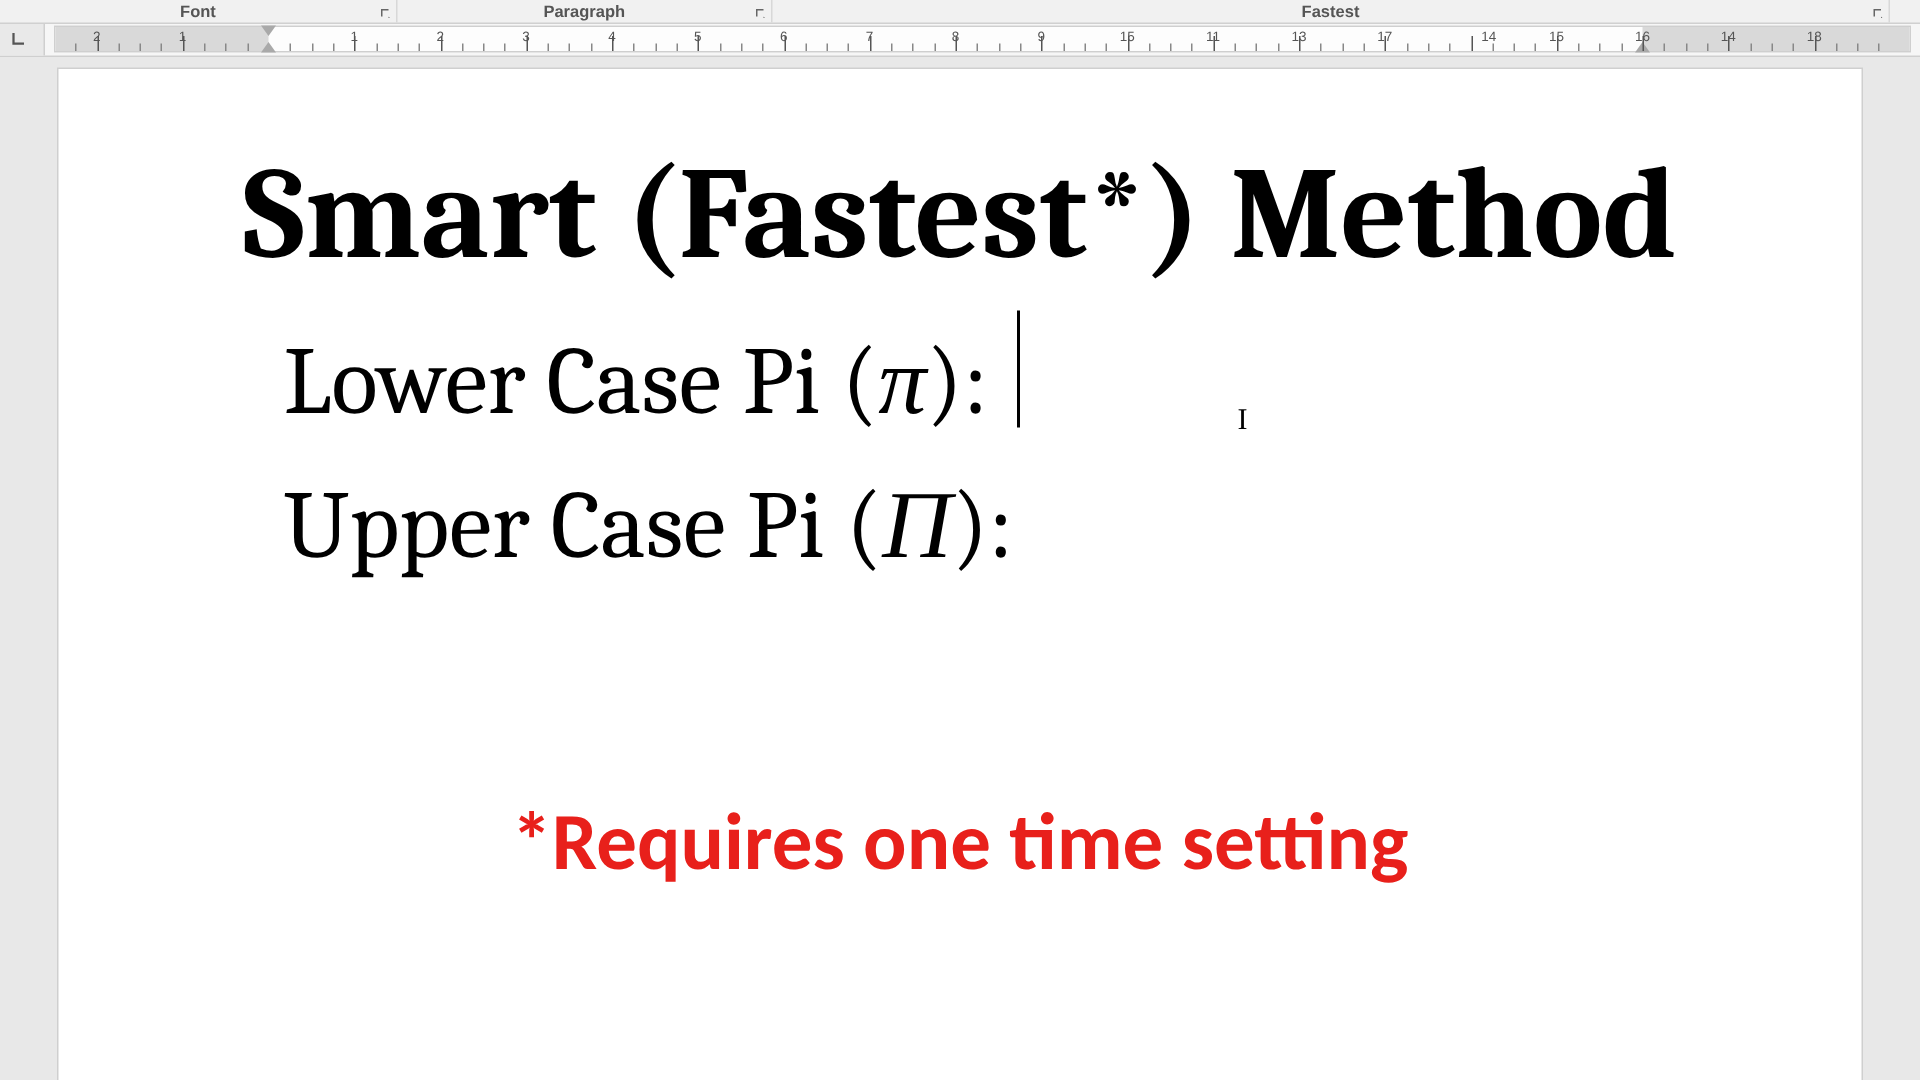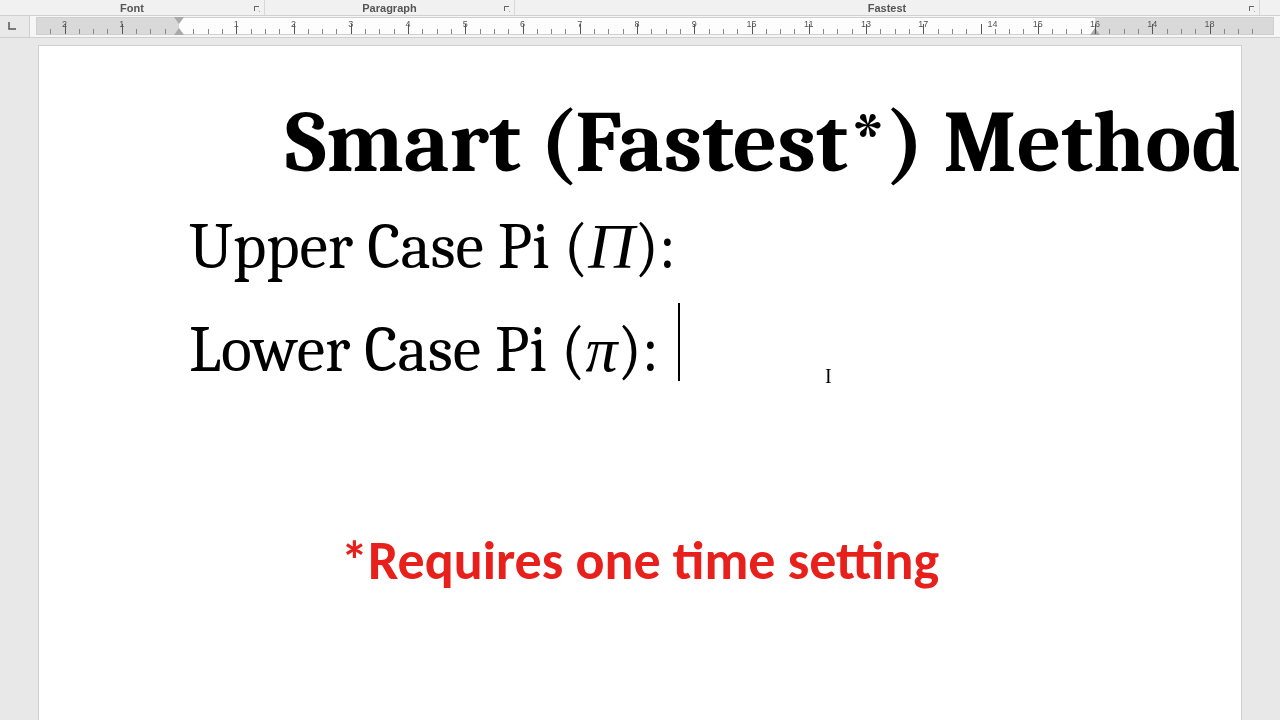--- a/index.html
+++ b/index.html
@@ -136,21 +136,21 @@
     position: relative;
     height: 1000px;
     font-family: Cambria, Georgia, "Times New Roman", serif;
     color: #000;
   }
 
   .doc-title {
     font-weight: 700;
     font-size: 87px;
     line-height: 1.05;
-    text-align: right;
+    text-align: center;
     margin-top: 52px;
     letter-spacing: 0px;
   }
   .doc-line {
     font-size: 64px;
     line-height: 1.15;
     margin-left: 150px;
     margin-top: 18px;
     font-weight: 400;
     position: relative;
@@ -332,25 +332,25 @@
       <div class="tick minor" style="left: 1201.12px;"></div>
       <div class="tick minor" style="left: 1215.44px;"></div>
     </div>
 </div>
 
 <div class="workspace">
   <div class="page">
 
     <div class="doc-title">Smart (Fastest*) Method</div>
 
-    <div class="doc-line" style="margin-top:22px">
-      <span>Upper Case Pi (</span><span class="italic-letter">Π</span><span>):</span>
-    </div>
-
     <div class="doc-line">
       <span>Lower Case Pi (</span><span class="italic-letter">π</span><span>): </span><span class="caret"></span>
       <span class="ibeam-cursor" style="left:636px; top:62px;">I</span>
     </div>
 
+    <div class="doc-line" style="margin-top:22px">
+      <span>Upper Case Pi (</span><span class="italic-letter">Π</span><span>):</span>
+    </div>
+
     <div class="footnote">*Requires one time setting</div>
 
   </div>
 </div>
 
 </body></html>

